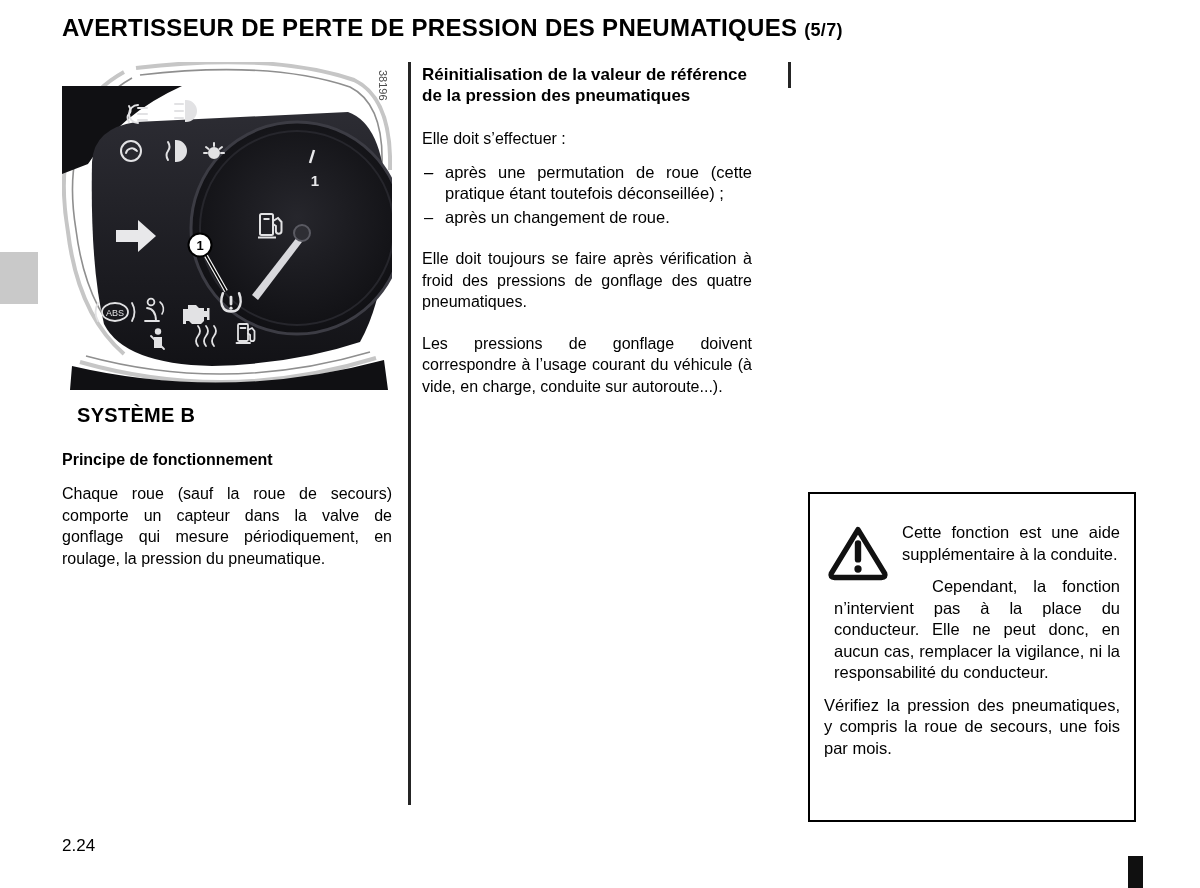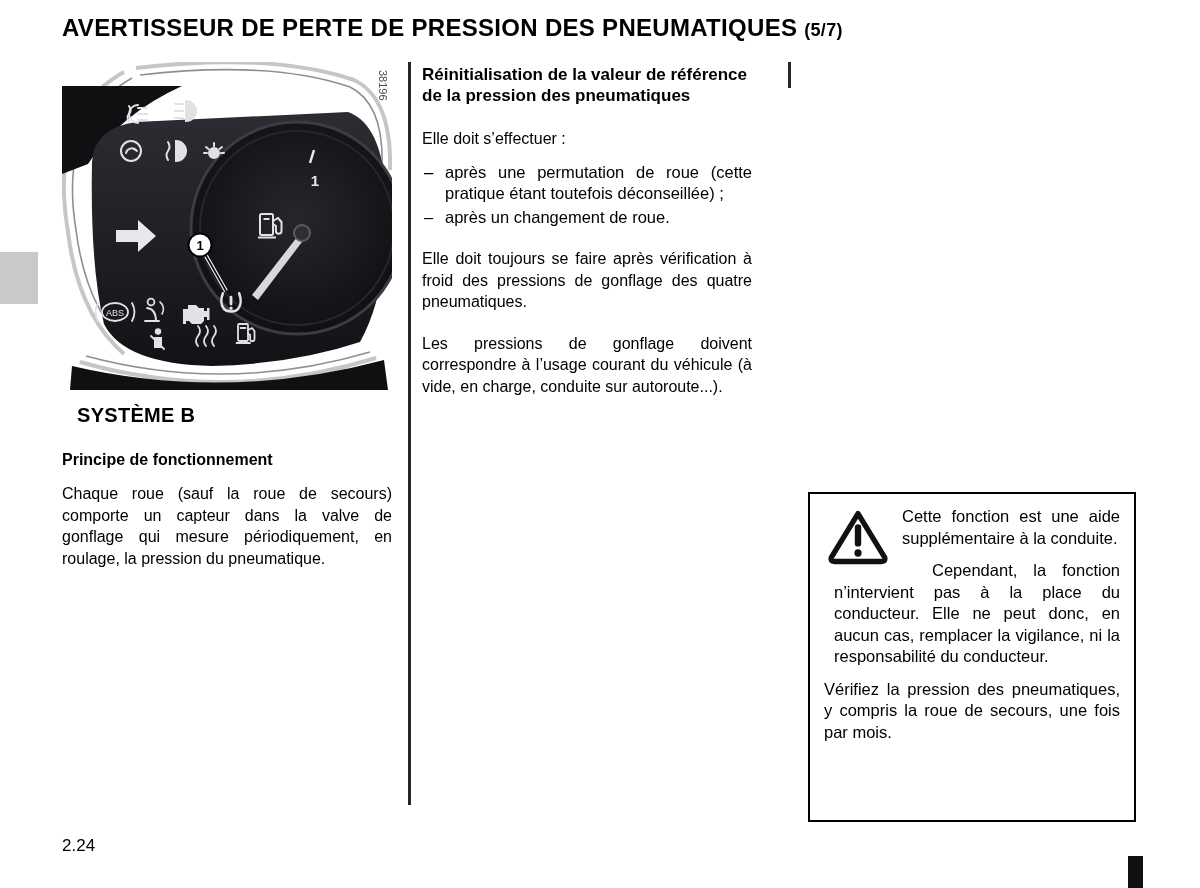--- a/index.html
+++ b/index.html
@@ -38,21 +38,21 @@
   .mid-intro{margin-top:22px;}
   .bullet-list{list-style:none;margin:12px 0 0;padding:0;}
   .bullet-list li{
     position:relative;padding-left:23px;font-size:16.5px;line-height:21.5px;
     text-align:justify;margin-bottom:2px;
   }
   .bullet-list .dash{position:absolute;left:2px;top:0;}
 
   .warning-box{
     position:absolute;left:808px;top:492px;width:328px;height:330px;
-    border:2px solid #000;box-sizing:border-box;padding:12px 14px 10px;
+    border:2px solid #000;box-sizing:border-box;padding:28px 14px 10px;
   }
   .warn-icon{float:left;width:64px;height:58px;margin:2px 12px 8px 2px;}
   .warning-box p{margin:0 0 11px;font-size:16.5px;line-height:21.5px;text-align:justify;}
   .warning-box p.indent{text-indent:30px;margin-left:10px;}
 
   .hidden-defs{position:absolute;width:0;height:0;overflow:hidden;}
 </style>
 </head>
 <body>
 

